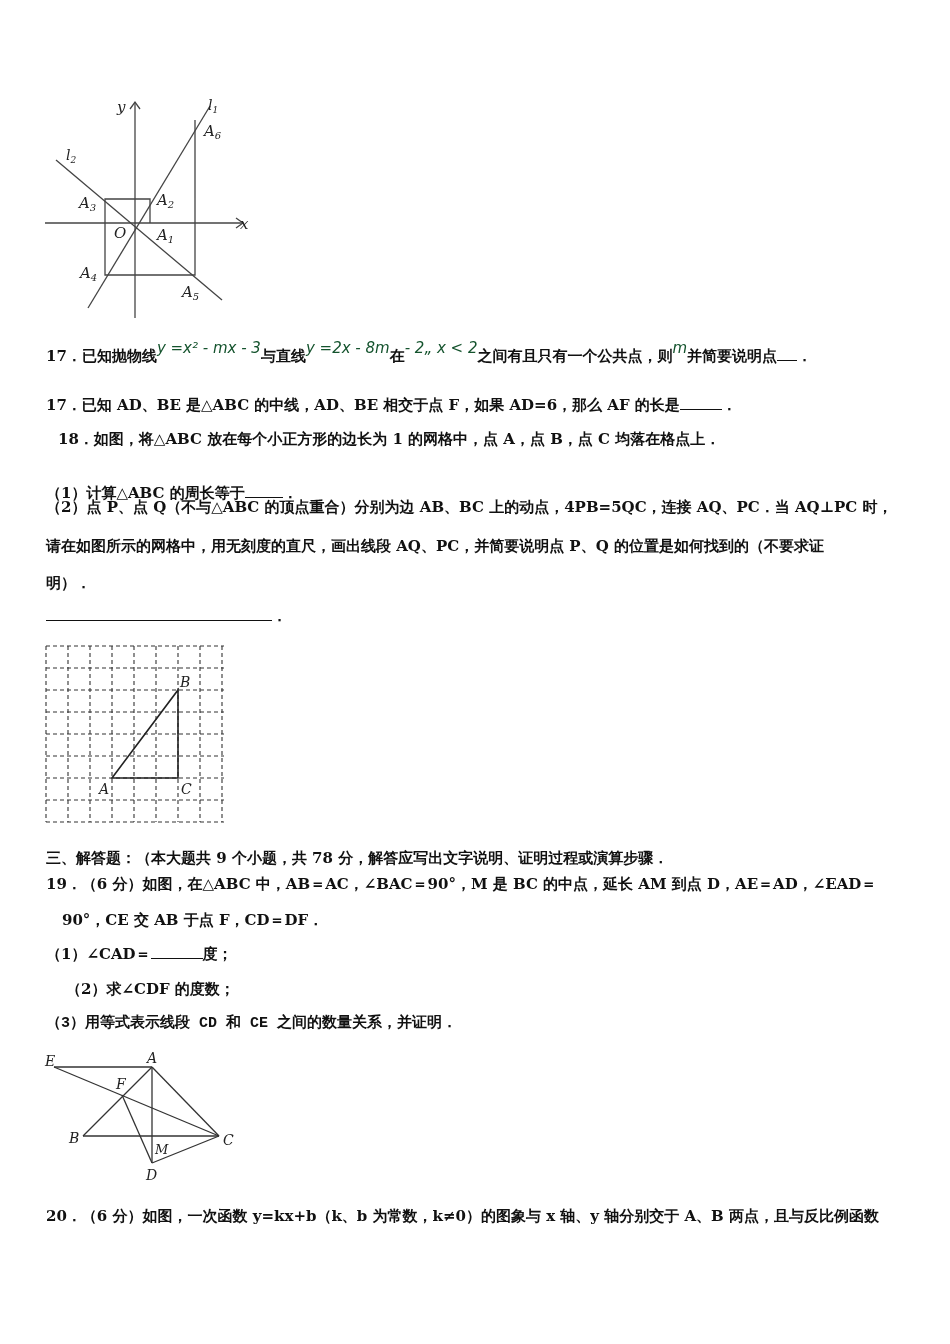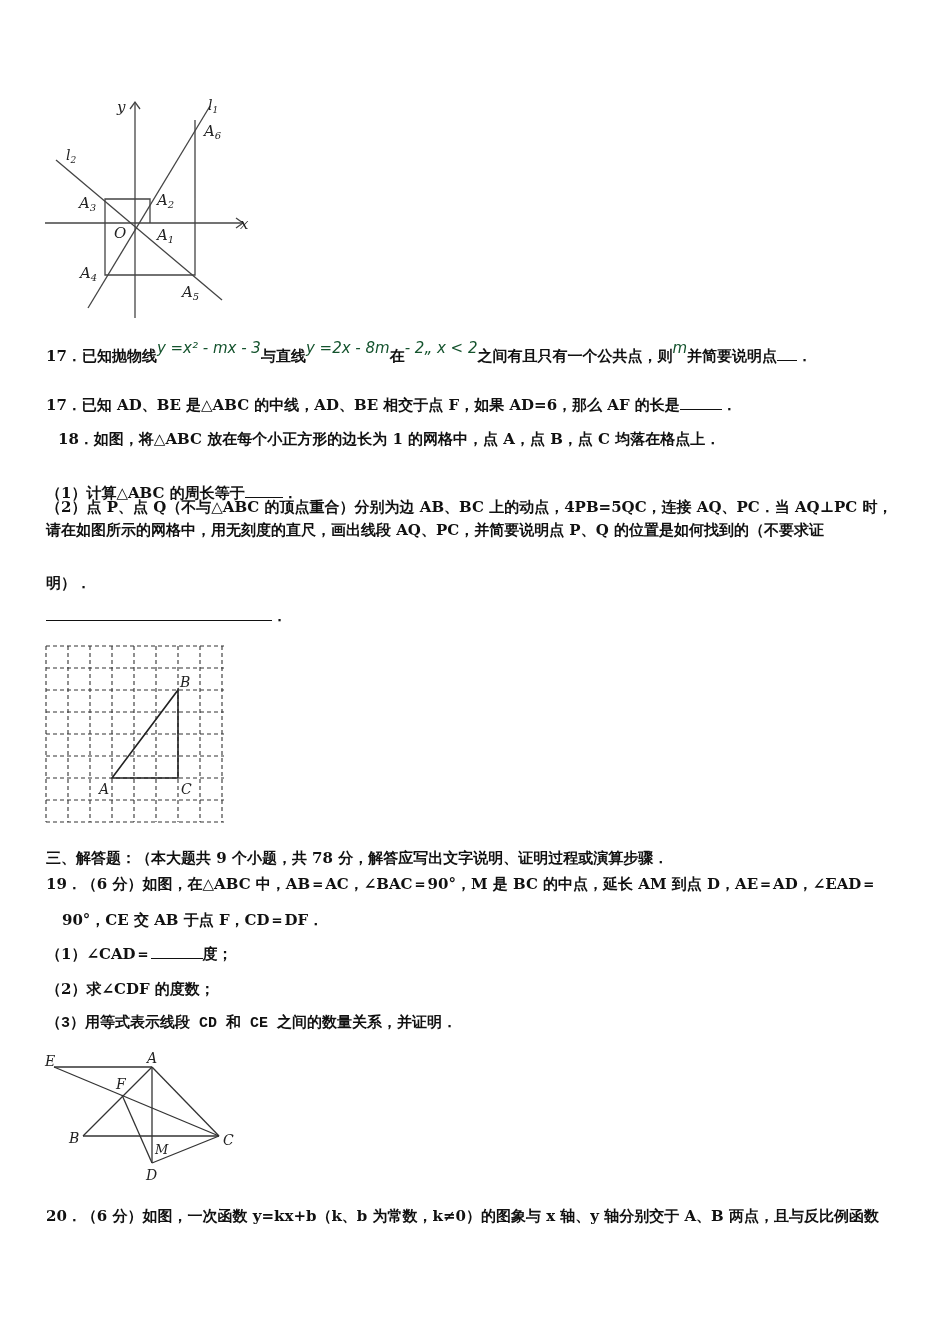--- a/index.html
+++ b/index.html
@@ -54,21 +54,21 @@
 
 <div class="line" style="top:429px;margin-left:12px;">
   <span>18．如图，将△ABC 放在每个小正方形的边长为 1 的网格中，点 A，点 B，点 C 均落在格点上．</span>
 </div>
 <div class="line" style="top:463px;margin-top:20px;">
   <span>（1）计算△ABC 的周长等于</span><span class="blank" style="width:38px;"></span><span>．</span>
 </div>
 <div class="line" style="top:497px;">
   <span>（2）点 P、点 Q（不与△ABC 的顶点重合）分别为边 AB、BC 上的动点，4PB=5QC，连接 AQ、PC．当 AQ⊥PC 时，</span>
 </div>
-<div class="line" style="top:520px;">
+<div class="line" style="top:536px;">
   <span>请在如图所示的网格中，用无刻度的直尺，画出线段 AQ、PC，并简要说明点 P、Q 的位置是如何找到的（不要求证</span>
 </div>
 <div class="line" style="top:573px;">
   <span>明）．</span>
 </div>
 <div class="line" style="top:606px;">
   <span class="blank" style="width:226px;"></span><span>．</span>
 </div>
 
 <svg width="190" height="190" style="left:40px;top:640px;" viewBox="40 640 190 190">
@@ -104,21 +104,21 @@
 
 <div class="line" style="top:874px;">
   <span>19．（6 分）如图，在△ABC 中，AB＝AC，∠BAC＝90°，M 是 BC 的中点，延长 AM 到点 D，AE＝AD，∠EAD＝</span>
 </div>
 <div class="line" style="top:910px;margin-left:16px;">
   <span>90°，CE 交 AB 于点 F，CD＝DF．</span>
 </div>
 <div class="line" style="top:944px;">
   <span>（1）∠CAD＝</span><span class="blank" style="width:52px;"></span><span>度；</span>
 </div>
-<div class="line" style="top:979px;">
+<div class="line" style="top:979px;margin-left:20px;">
   <span>（2）求∠CDF 的度数；</span>
 </div>
 <div class="line" style="top:1014px;font-family:Liberation Mono, monospace;">
   <span>（3）用等式表示线段 CD 和 CE 之间的数量关系，并证明．</span>
 </div>
 
 <svg width="200" height="145" style="left:40px;top:1045px;" viewBox="40 1045 200 145">
   <g stroke="#333" stroke-width="1.3" fill="none">
     <line x1="54" y1="1067" x2="152" y2="1067"></line>
     <line x1="54" y1="1067" x2="219" y2="1136"></line>

